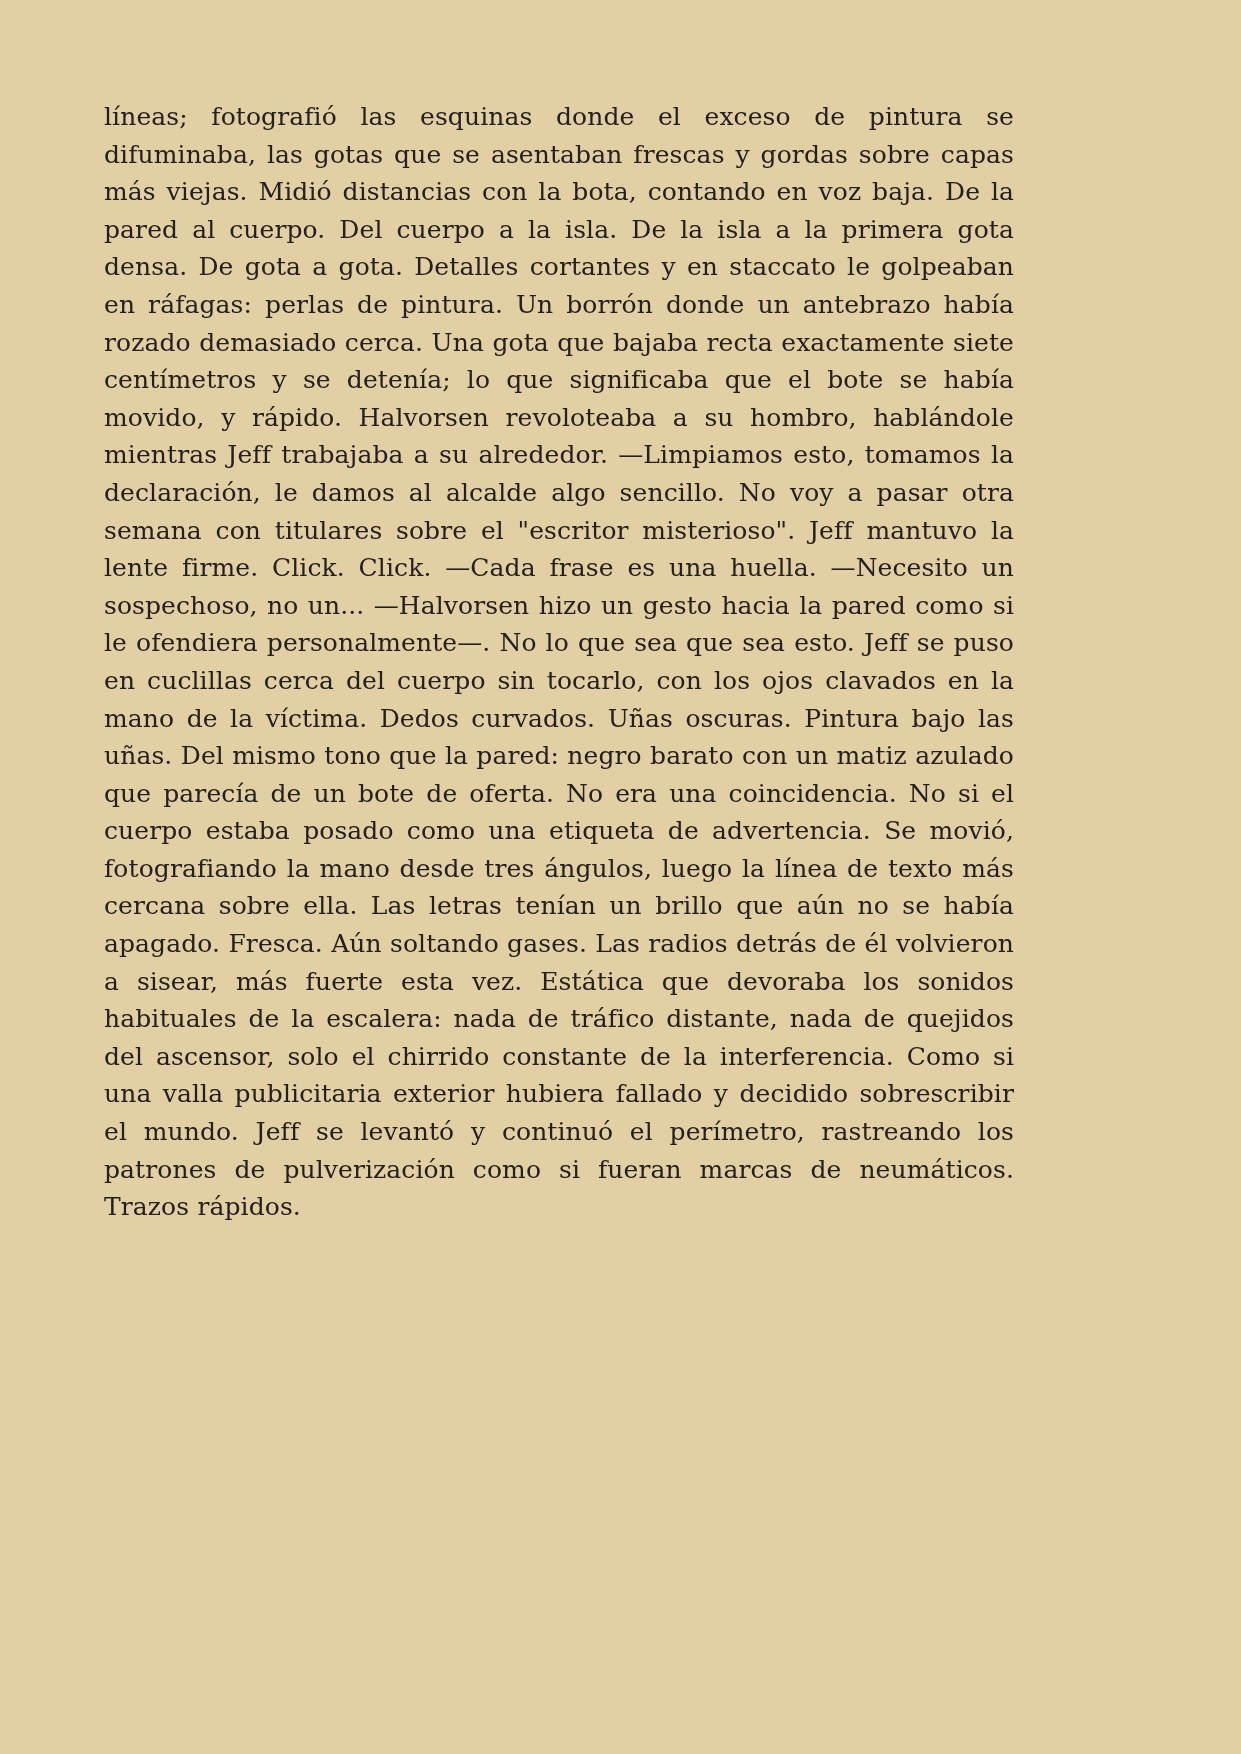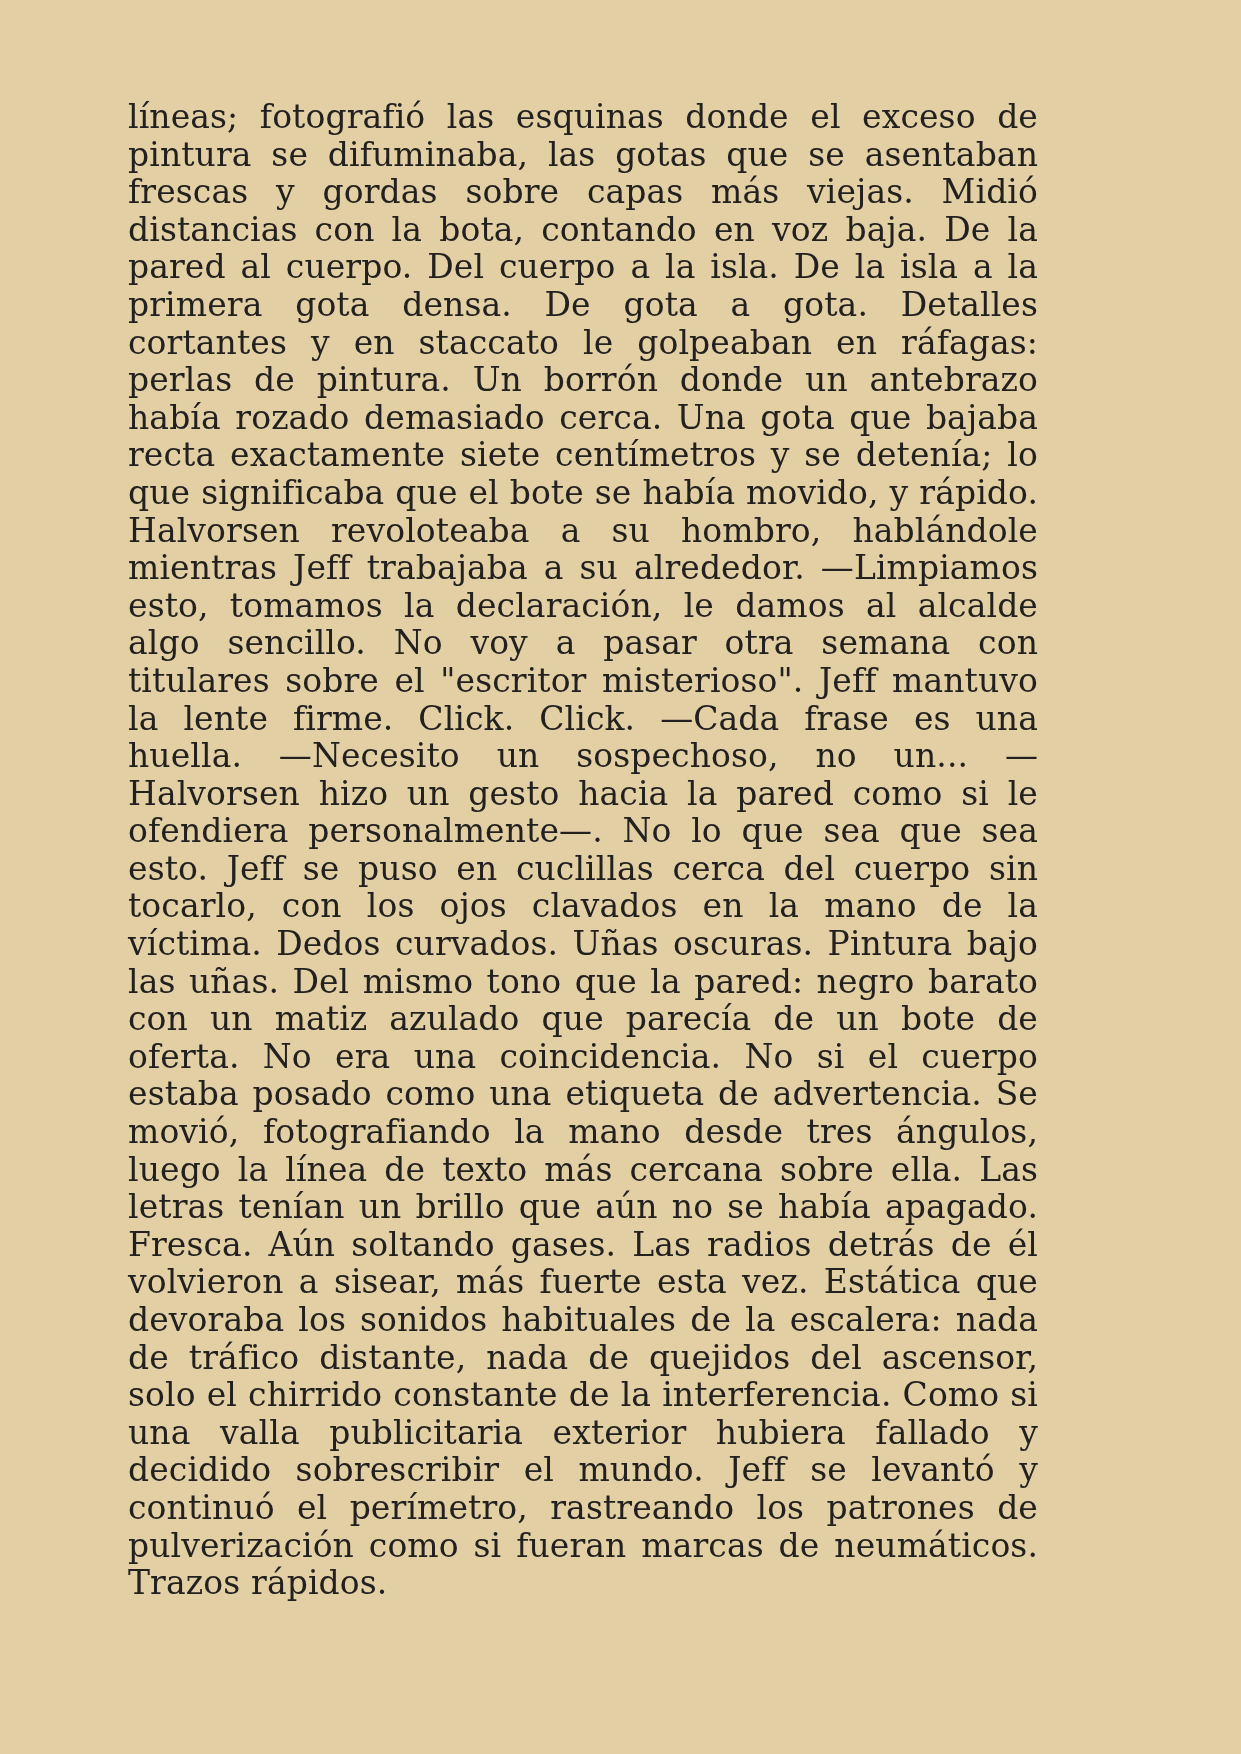--- a/index.html
+++ b/index.html
@@ -21,29 +21,28 @@
     background: #e3cfa4;
     box-sizing: border-box;
   }
   #text-column {
     position: absolute;
     left: 104px;
     top: 98px;
     width: 910px;
     color: #23211f;
     font-family: "DejaVu Serif", serif;
-    font-size: 33px;
+    font-size: 25px;
     line-height: 37.6px;
     text-align: justify;
     text-justify: inter-word;
     -webkit-hyphens: none;
     hyphens: none;
     letter-spacing: 0.1px;
     word-spacing: 0.2px;
-    margin-left: 24px;
   }
   #text-column p {
     margin: 0;
     padding: 0;
     text-align: justify;
     text-indent: 0;
   }
   
 </style>
 </head>

